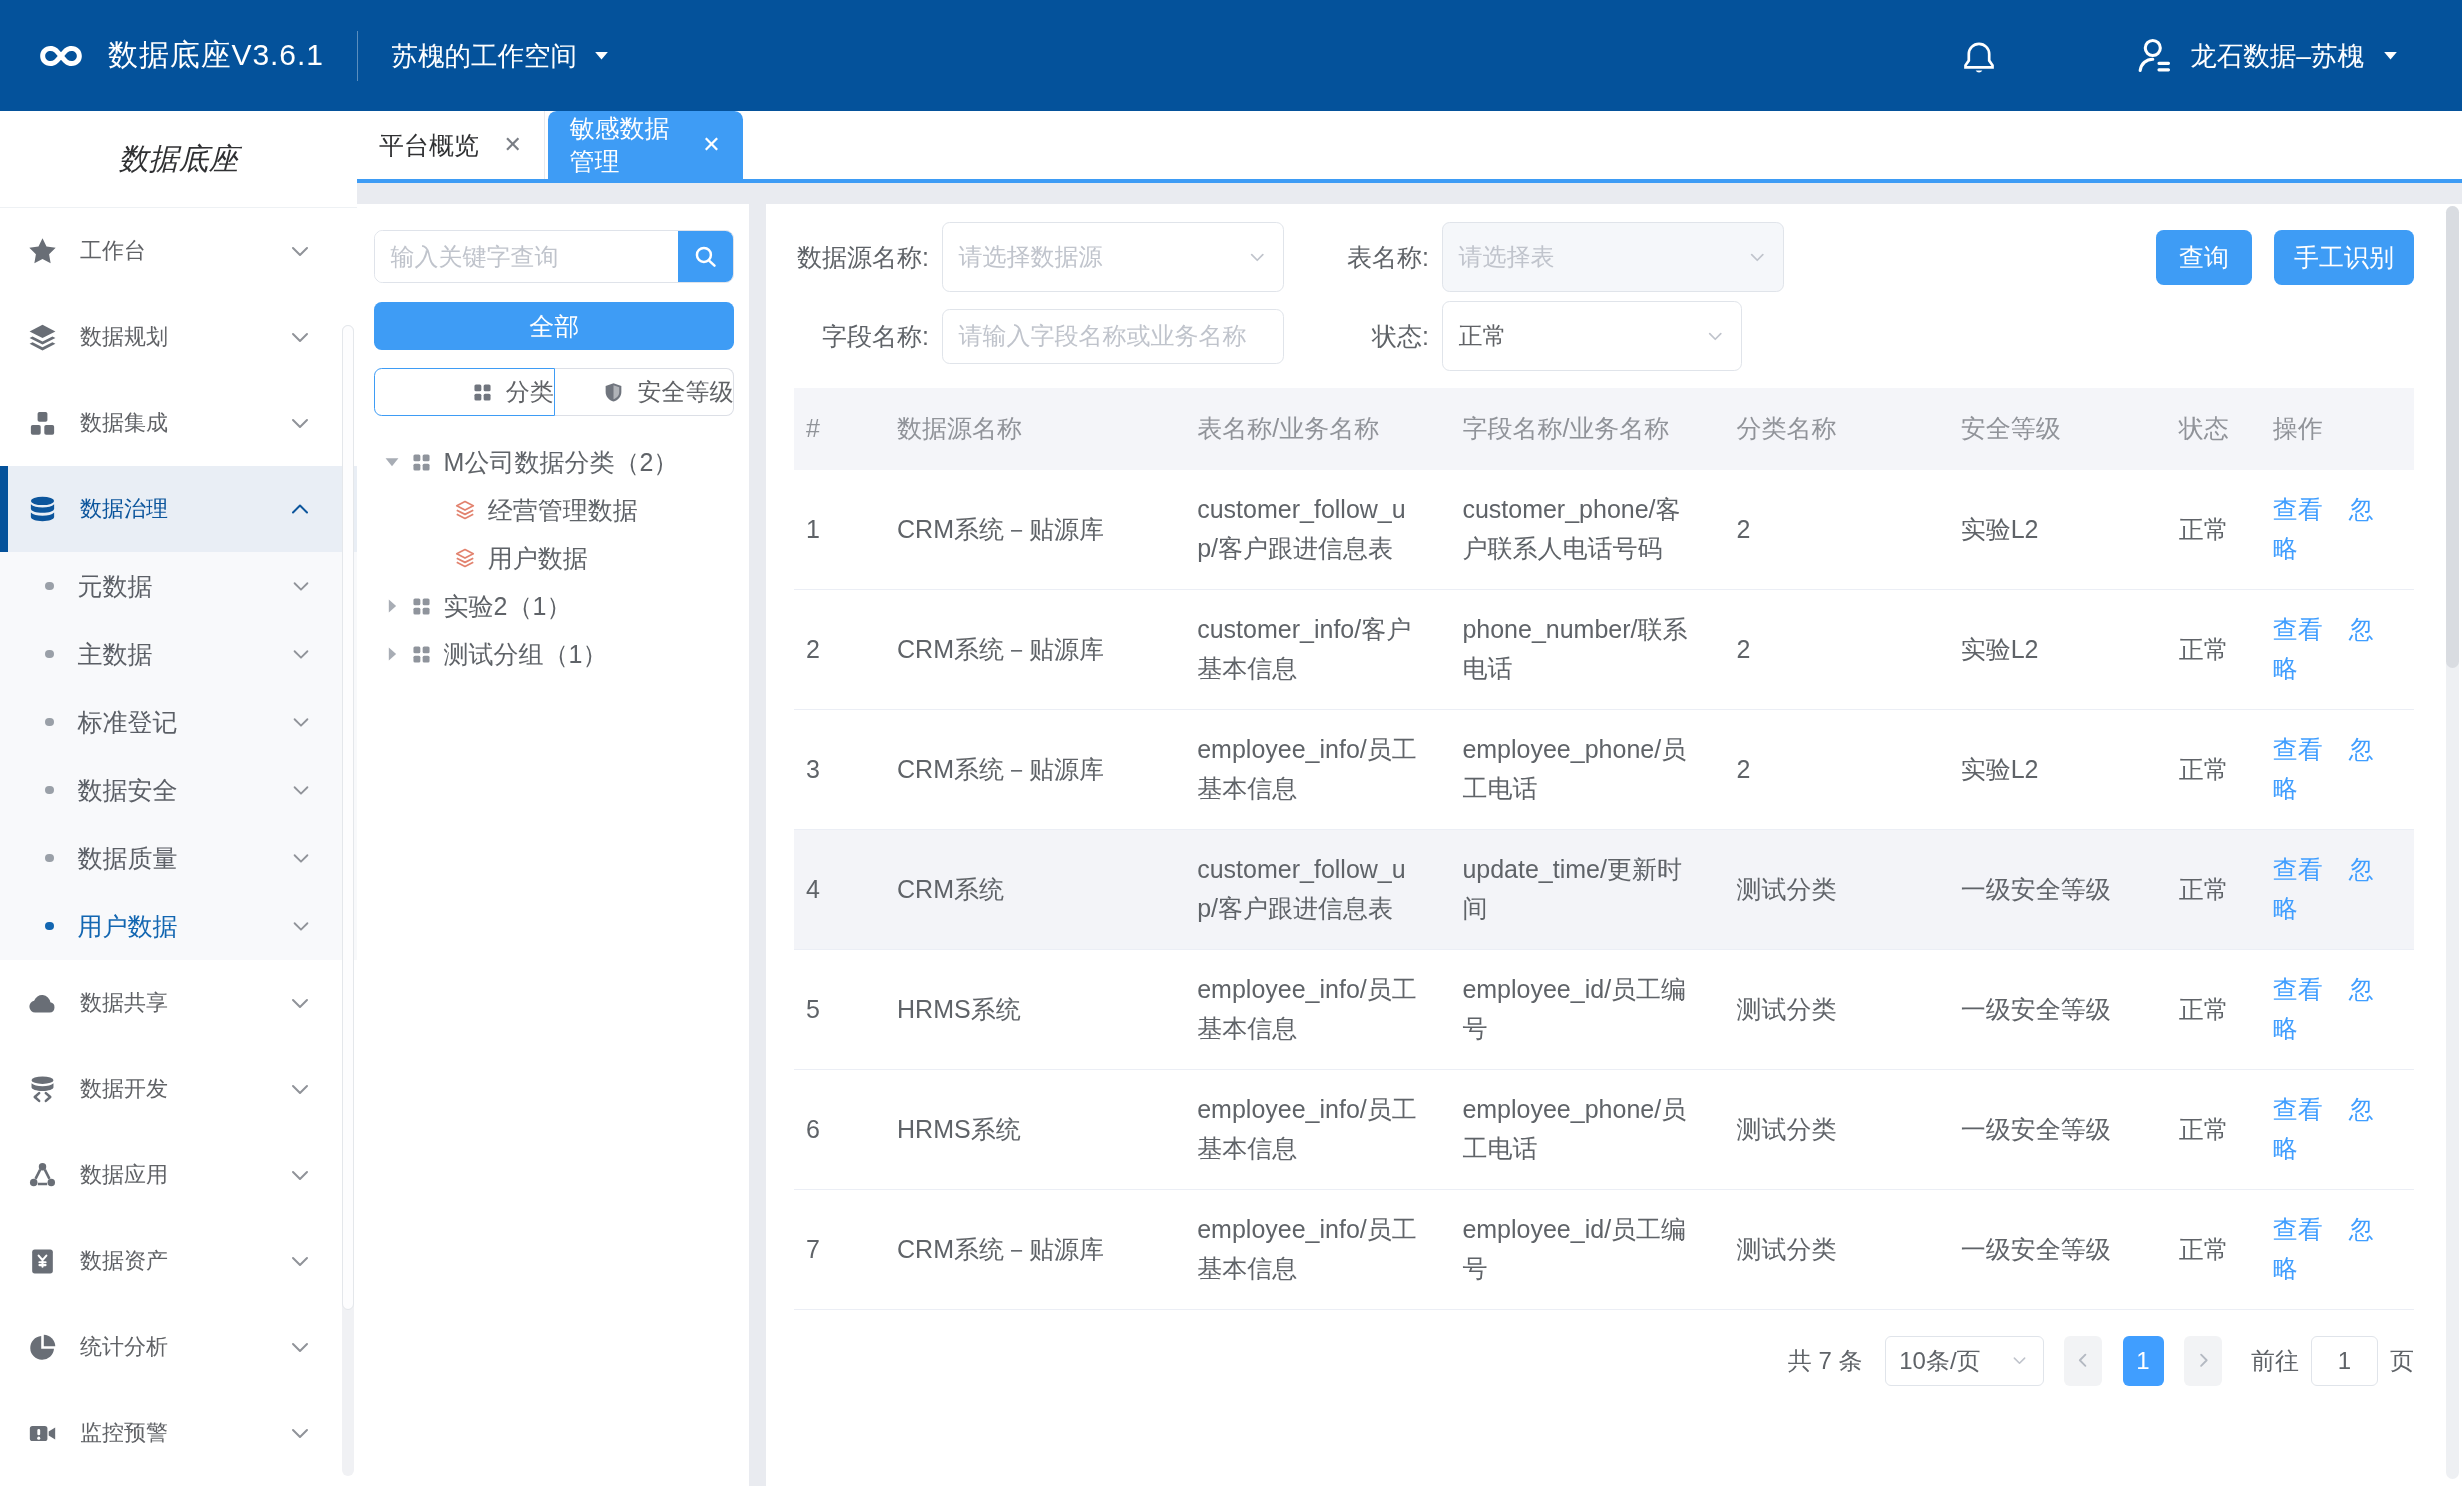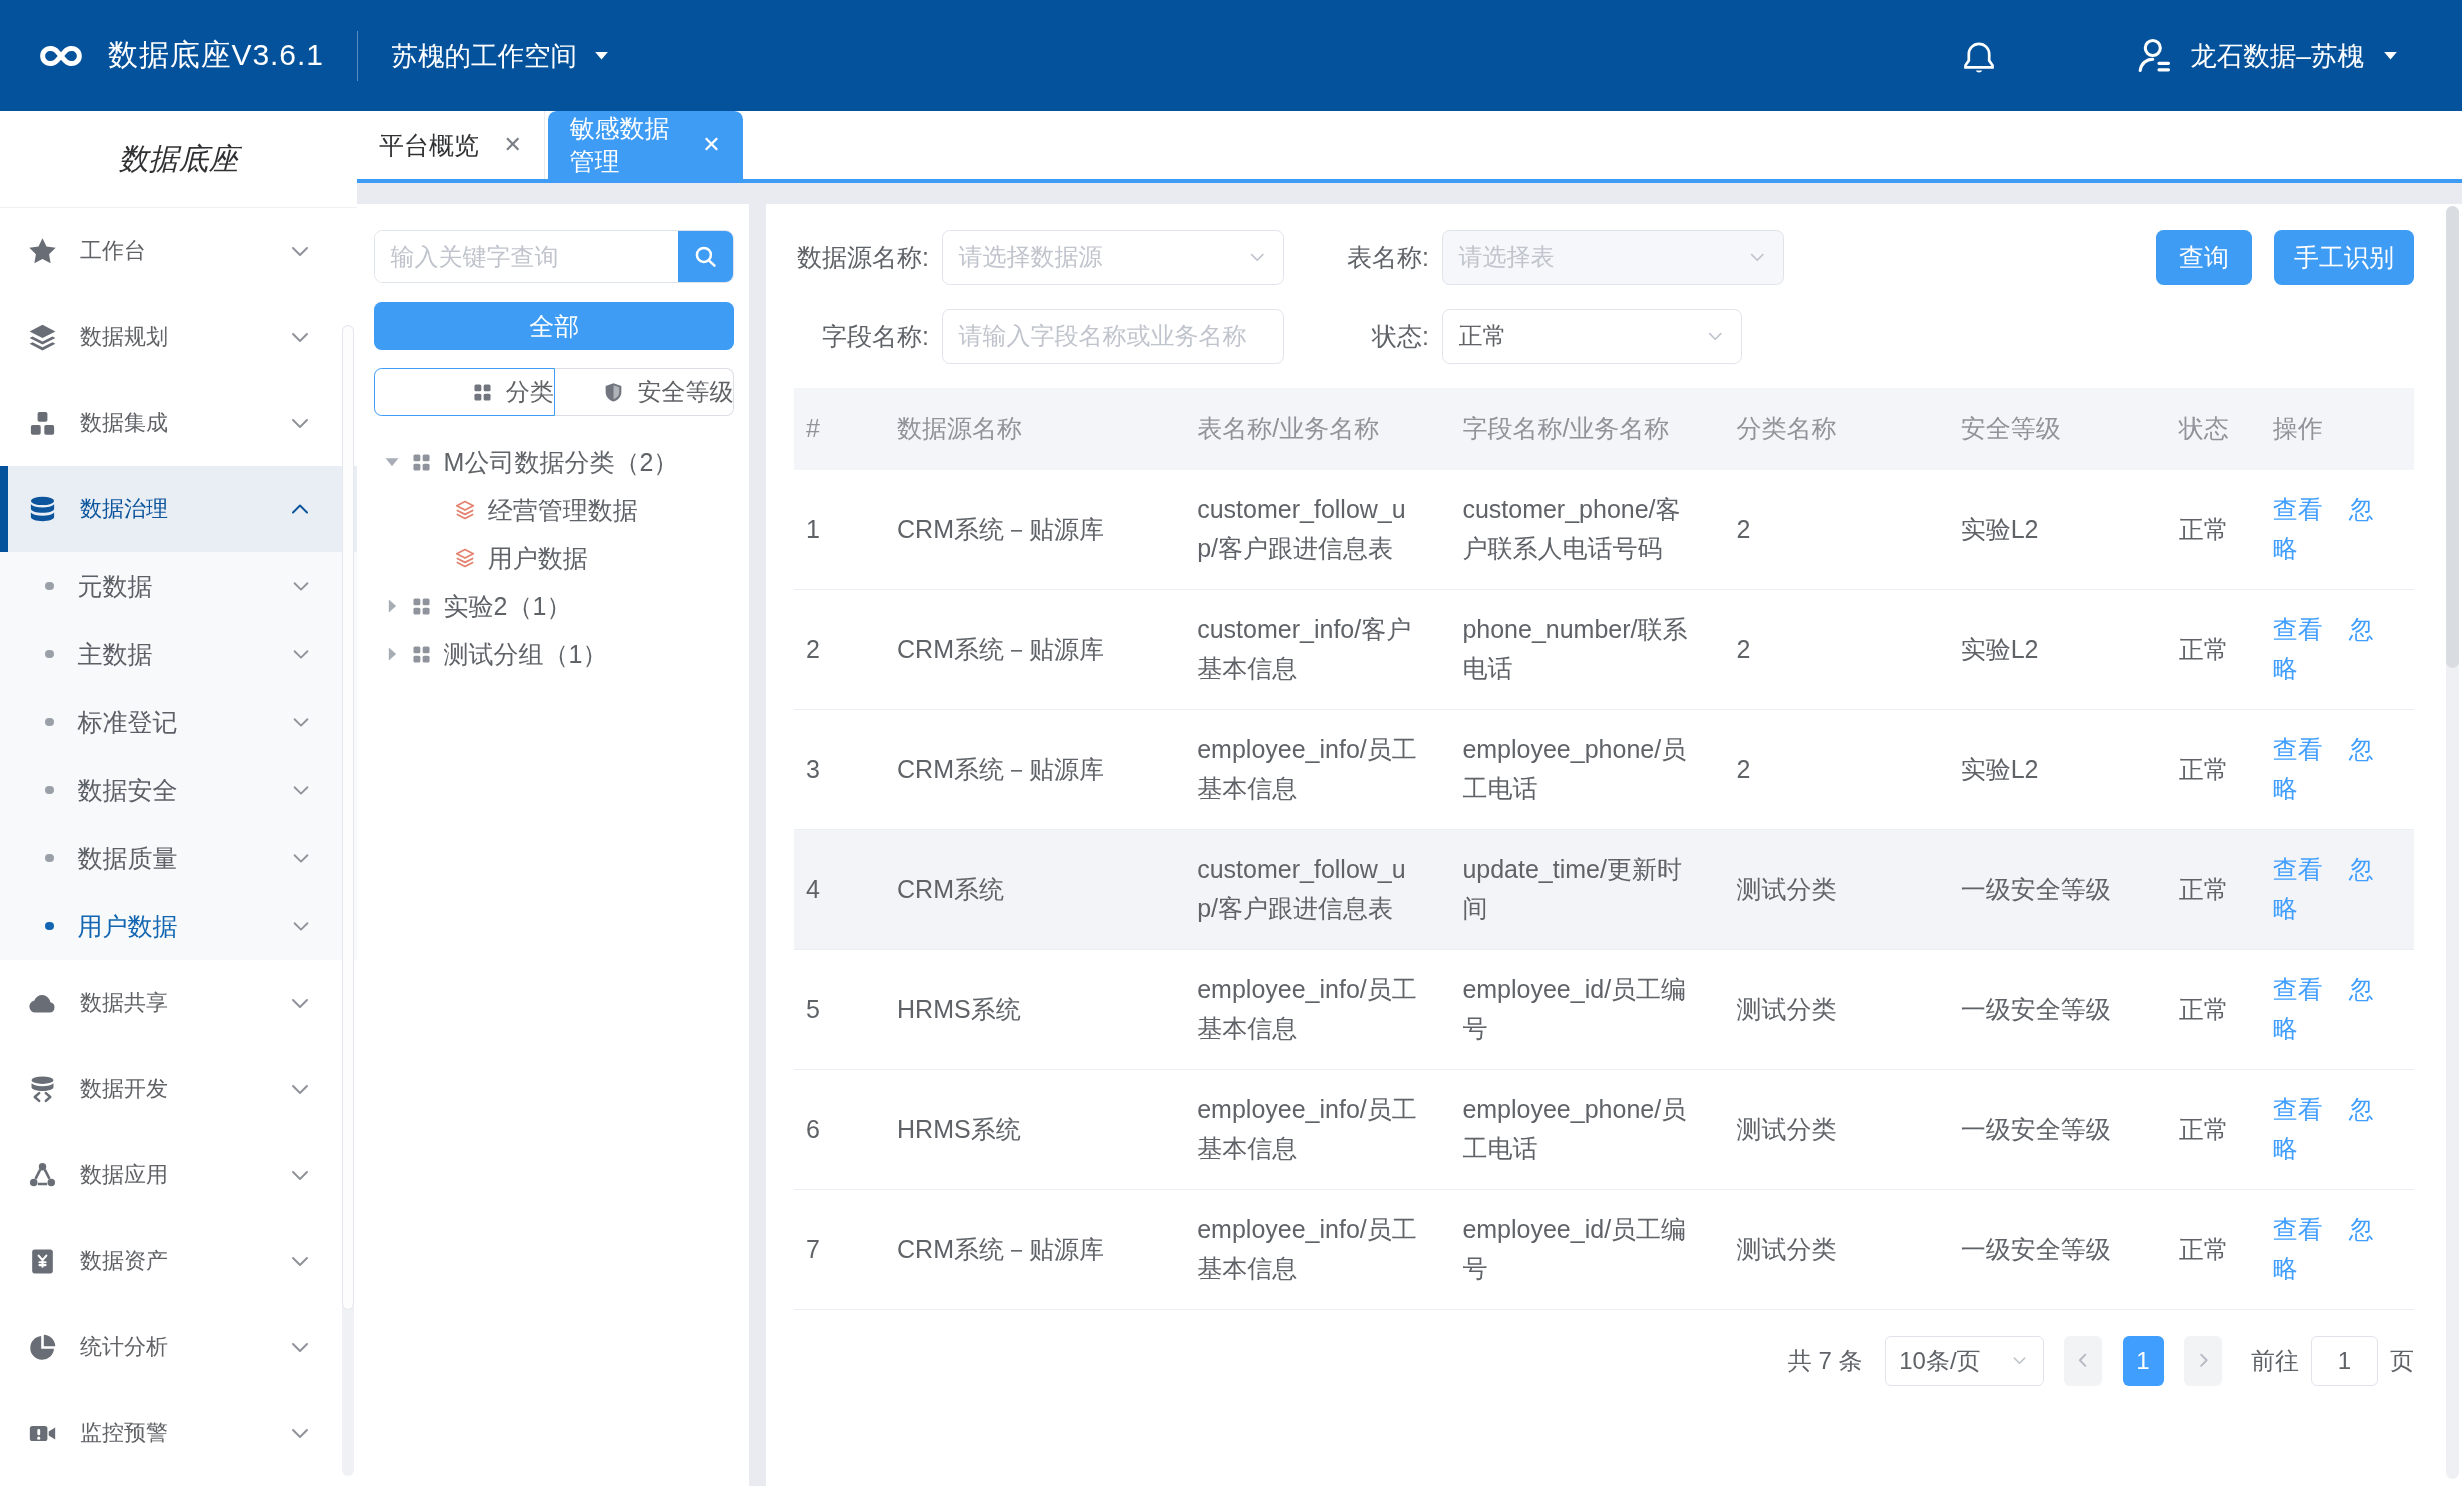--- a/index.html
+++ b/index.html
@@ -67,21 +67,21 @@
   .tree-ic.coral{color:#e2826e;}
   .tree-label{margin-left:11px;white-space:nowrap;}
   .tree-row.leaf{padding-left:73px;}
 
   
   .main-panel{position:absolute;top:19.7px;left:409px;right:0;bottom:0;background:#fff;box-sizing:border-box;padding:26px 48px 16px 28px;}
   .filters{position:relative;}
   .filter-row{display:flex;align-items:center;margin-bottom:24px;height:55px;}
   .f-label{width:135px;text-align:right;font-size:25px;color:#5f6368;margin-right:13px;white-space:nowrap;}
   .f-label.small{width:111px;margin-left:34px;}
-  .f-control{width:342px;height:55px;border:1.7px solid #e0e4ea;border-radius:7.7px;box-sizing:border-box;display:flex;align-items:center;justify-content:space-between;padding:0 15.4px;background:#fff;font-size:24px;cursor:pointer;}
+  .f-control{width:342px;height:70px;border:1.7px solid #e0e4ea;border-radius:7.7px;box-sizing:border-box;display:flex;align-items:center;justify-content:space-between;padding:0 15.4px;background:#fff;font-size:24px;cursor:pointer;}
   .f-control.disabled{background:#f5f7fa;cursor:not-allowed;}
   .f-control .ph{color:#c0c4cc;}
   .f-control .val{color:#606266;}
   .f-chev{color:#c0c4cc;}
   .f-input{width:342px;height:55px;border:1.7px solid #e0e4ea;border-radius:7.7px;box-sizing:border-box;padding:0 15.4px;font-size:24px;color:#606266;outline:none;}
   .f-input::placeholder{color:#c0c4cc;}
   .f-control.status{width:300px;}
   .top-btns{position:absolute;top:0;right:0;display:flex;}
   .blue-btn{height:55px;background:#3e9cf5;color:#fff;font-size:25px;border:none;border-radius:7.7px;cursor:pointer;padding:0 26px;}
   .blue-btn.query{width:96px;padding:0;}

